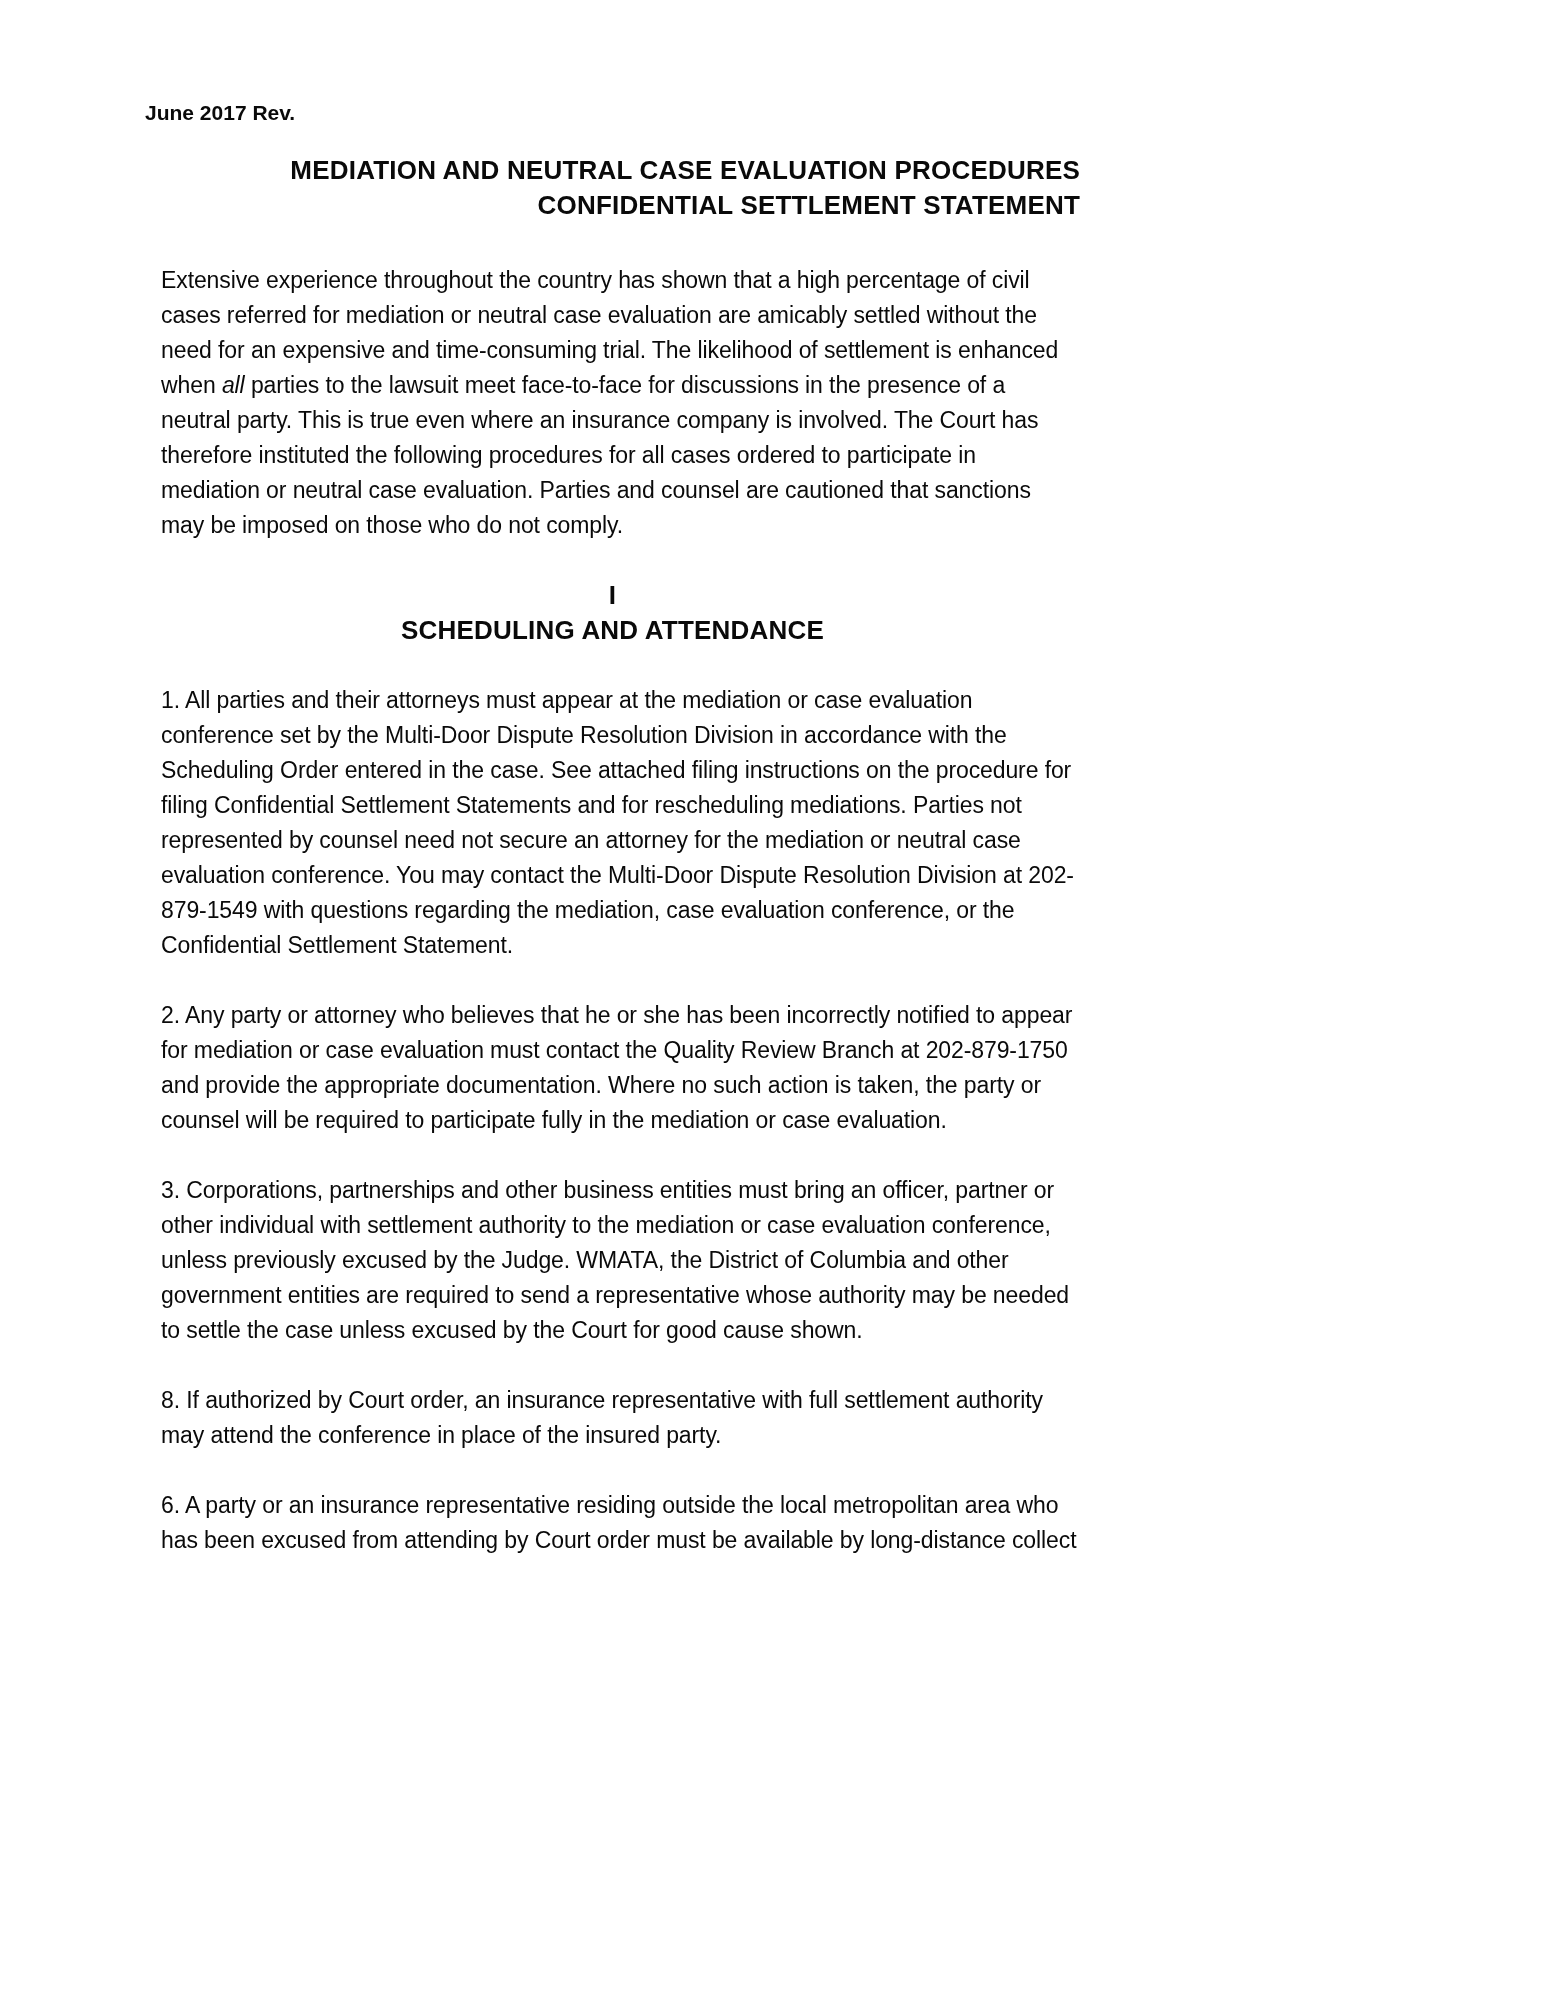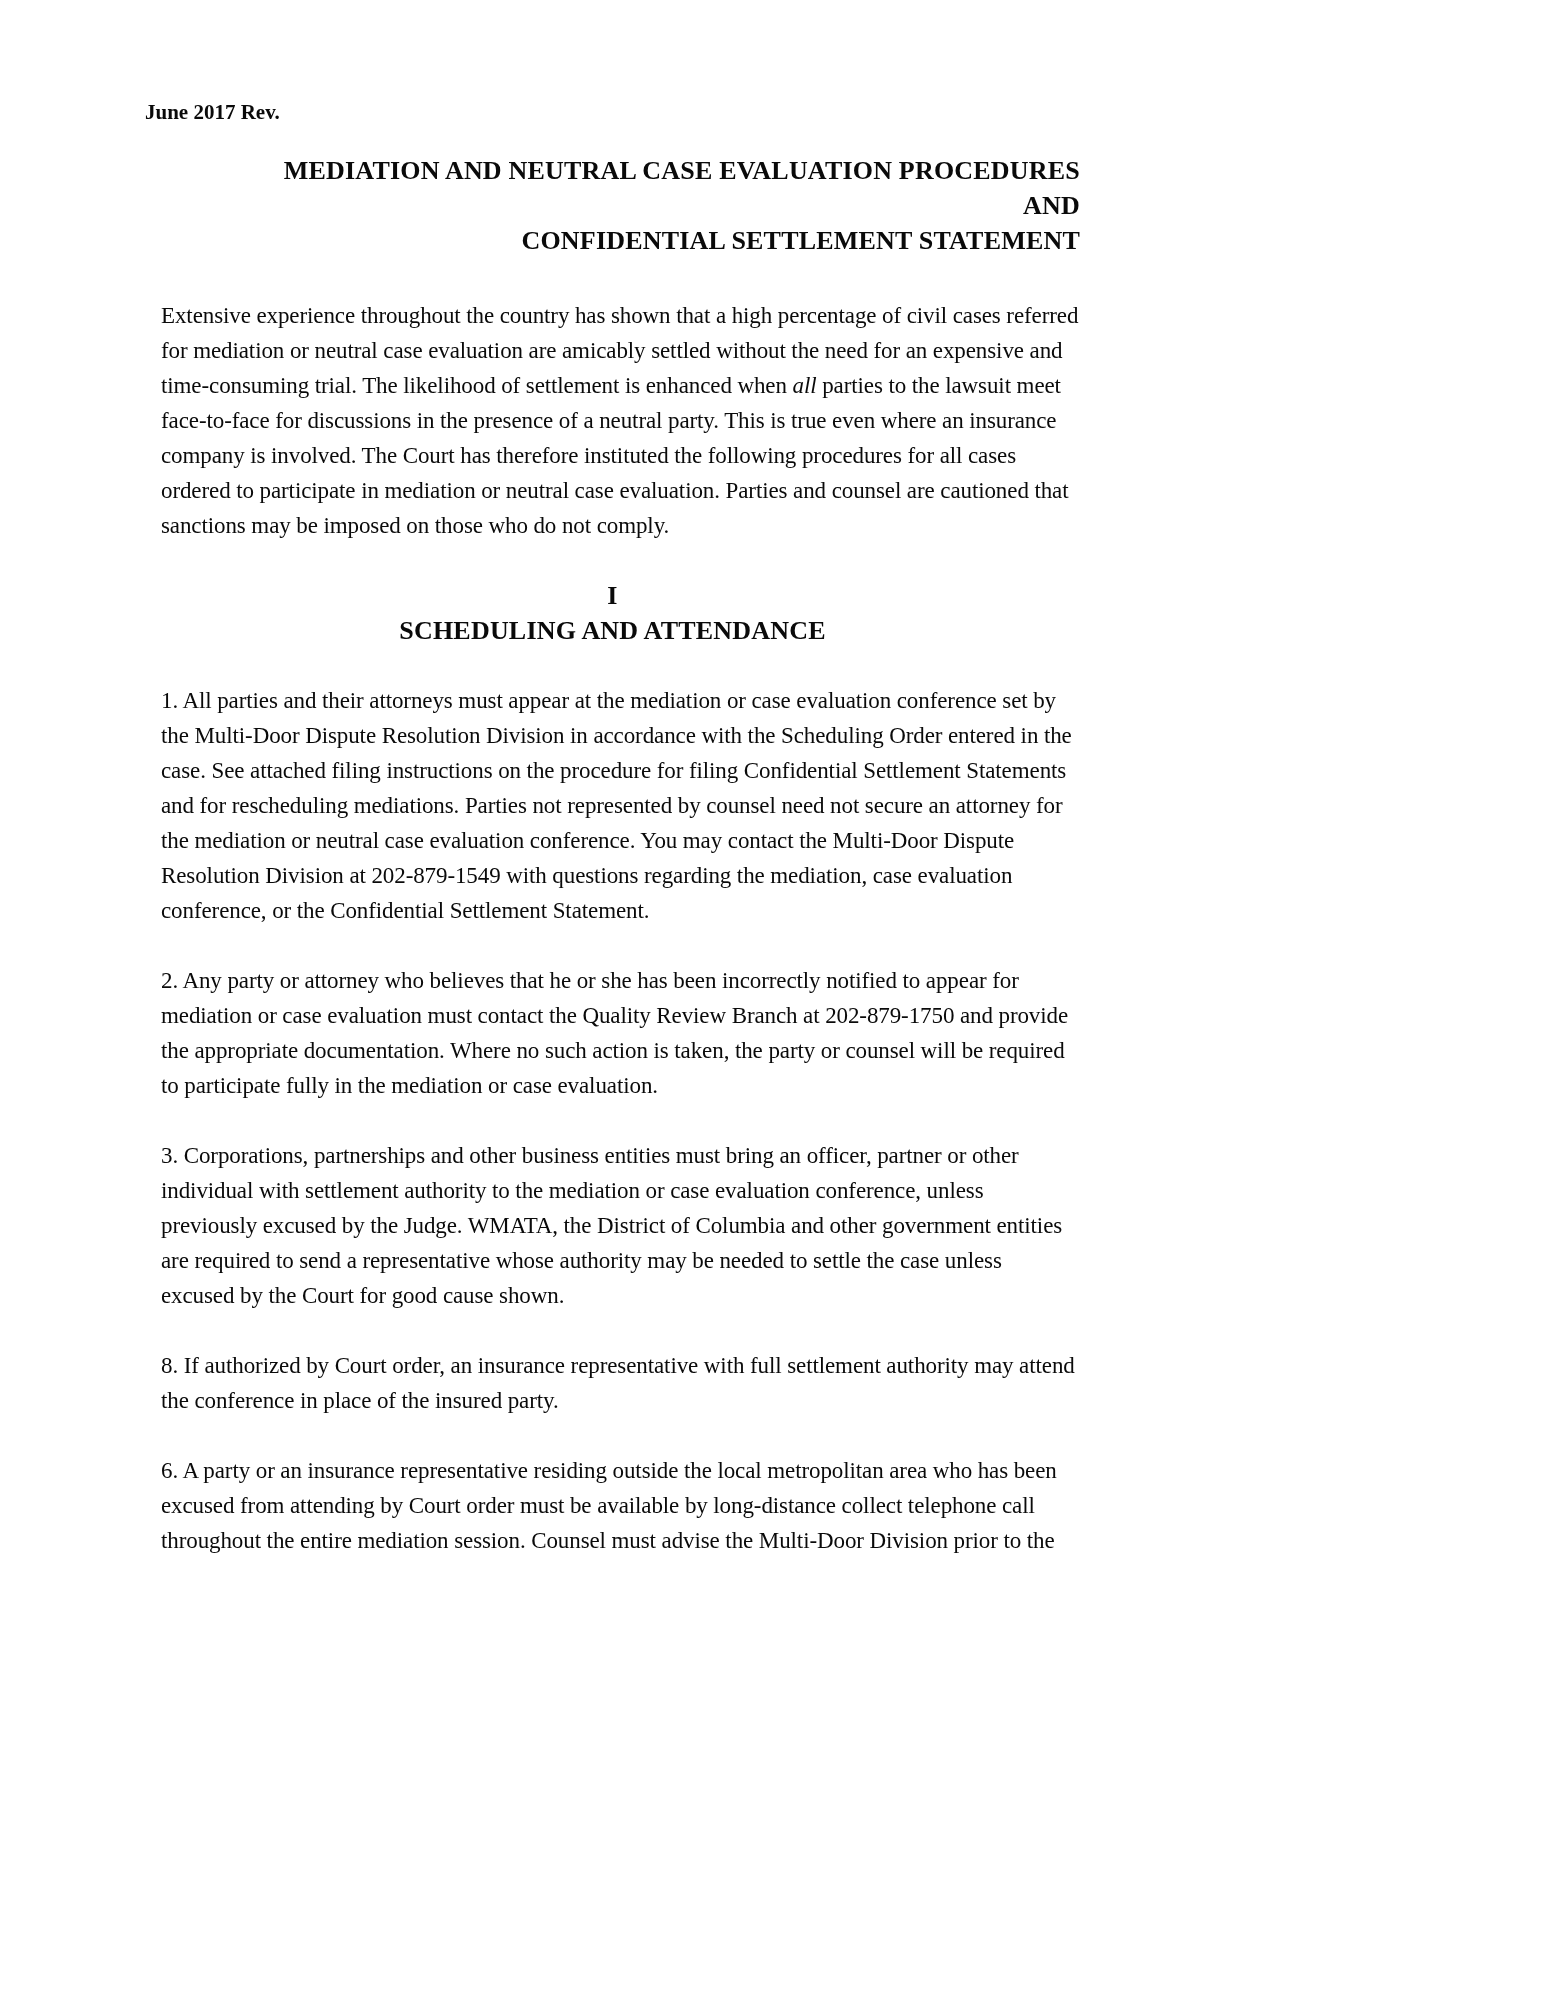--- a/index.html
+++ b/index.html
@@ -6,21 +6,21 @@
     margin: 0;
     padding: 0;
     background: #ffffff;
   }
   .page {
     position: relative;
     width: 1545px;
     height: 1564px;
     background: #ffffff;
     color: #0a0a0a;
-    font-family: Liberation Serif, serif;
+    font-family: Liberation Sans, sans-serif;
     box-sizing: border-box;
     padding: 100px 0 0 145px;
     overflow: hidden;
   }
   .content {
     width: 935px;
   }
   .rev {
     font-size: 21px;
     font-weight: bold;
@@ -59,21 +59,20 @@
 </head>
 <body>
 
 <div class="page">
   <div class="content">
 
     <div class="rev">June 2017 Rev.</div>
 
     <div class="title-block">
       <div>MEDIATION AND NEUTRAL CASE EVALUATION PROCEDURES</div>
-      <div>AND</div>
       <div>CONFIDENTIAL SETTLEMENT STATEMENT</div>
     </div>
 
     <p class="intro body-text"><span>Extensive experience throughout the country has shown that a high percentage of civil cases referred for mediation or neutral case evaluation are amicably settled without the need for an expensive and time-consuming trial. The likelihood of settlement is enhanced when </span><em class="italic-word">all</em><span> parties to the lawsuit meet face-to-face for discussions in the presence of a neutral party. This is true even where an insurance company is involved. The Court has therefore instituted the following procedures for all cases ordered to participate in mediation or neutral case evaluation. Parties and counsel are cautioned that sanctions may be imposed on those who do not comply.</span></p>
 
     <div class="section-heading">
       <div>I</div>
       <div>SCHEDULING AND ATTENDANCE</div>
     </div>
 

